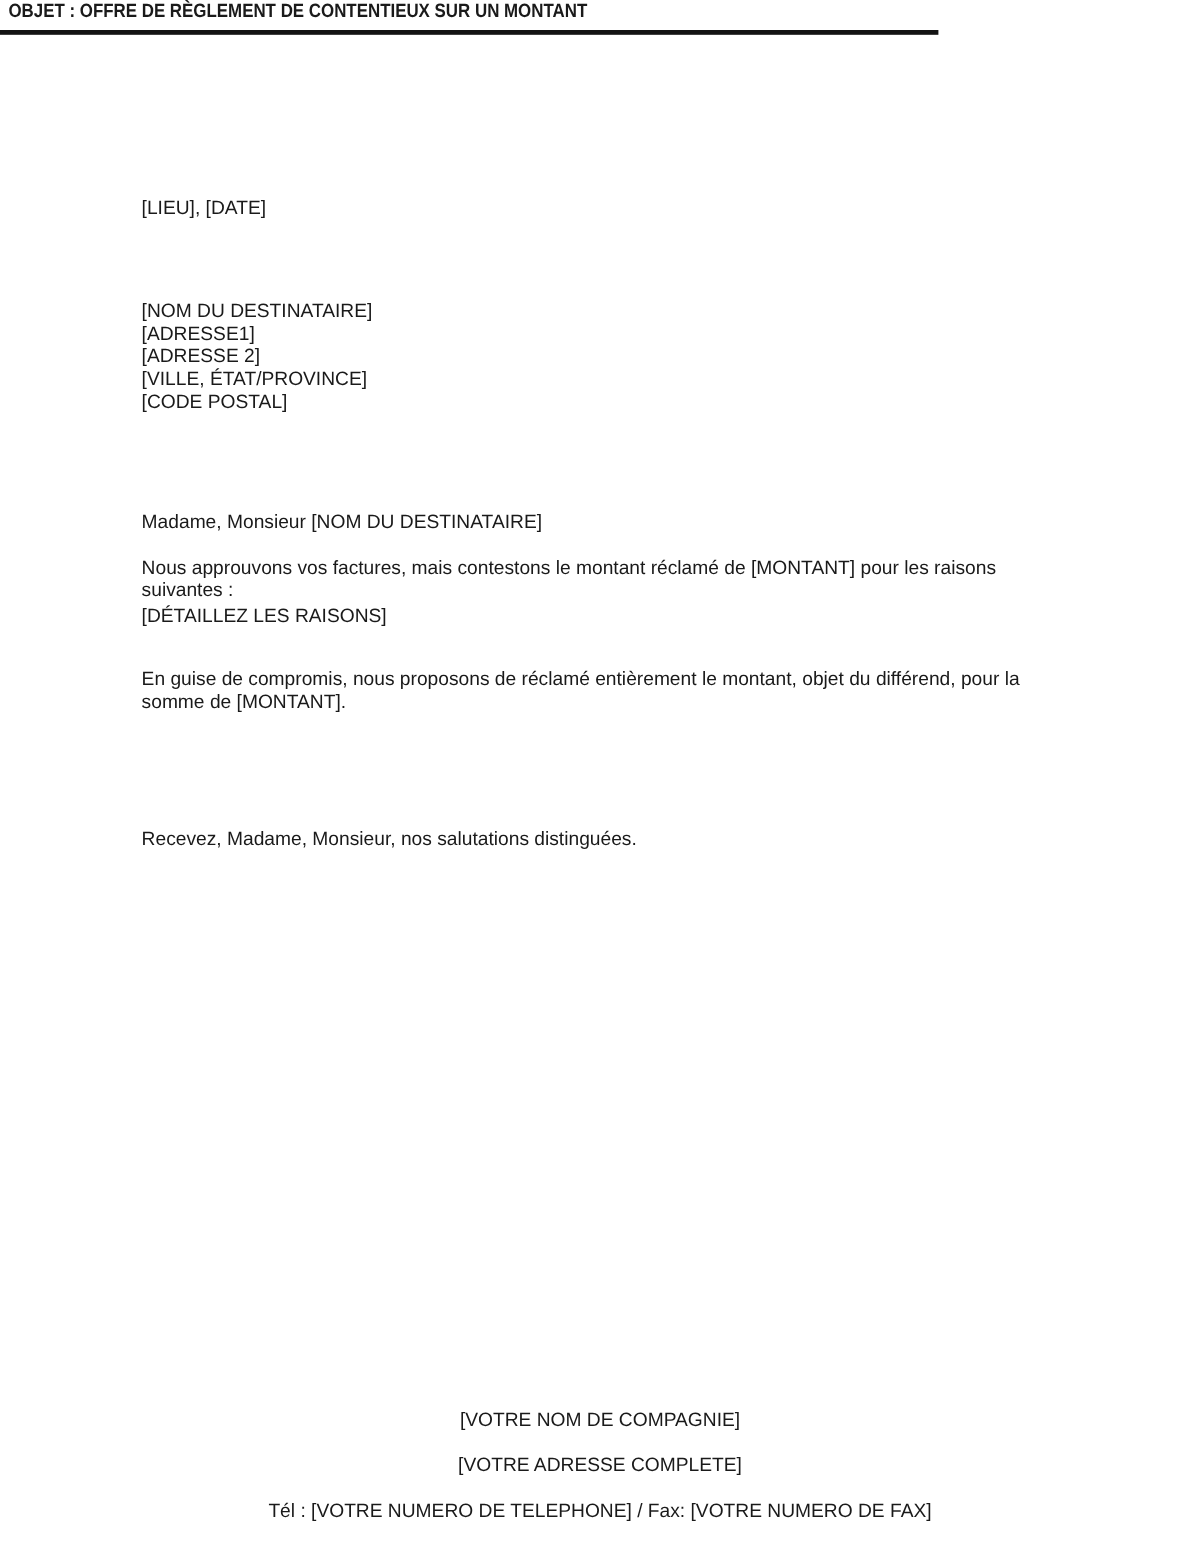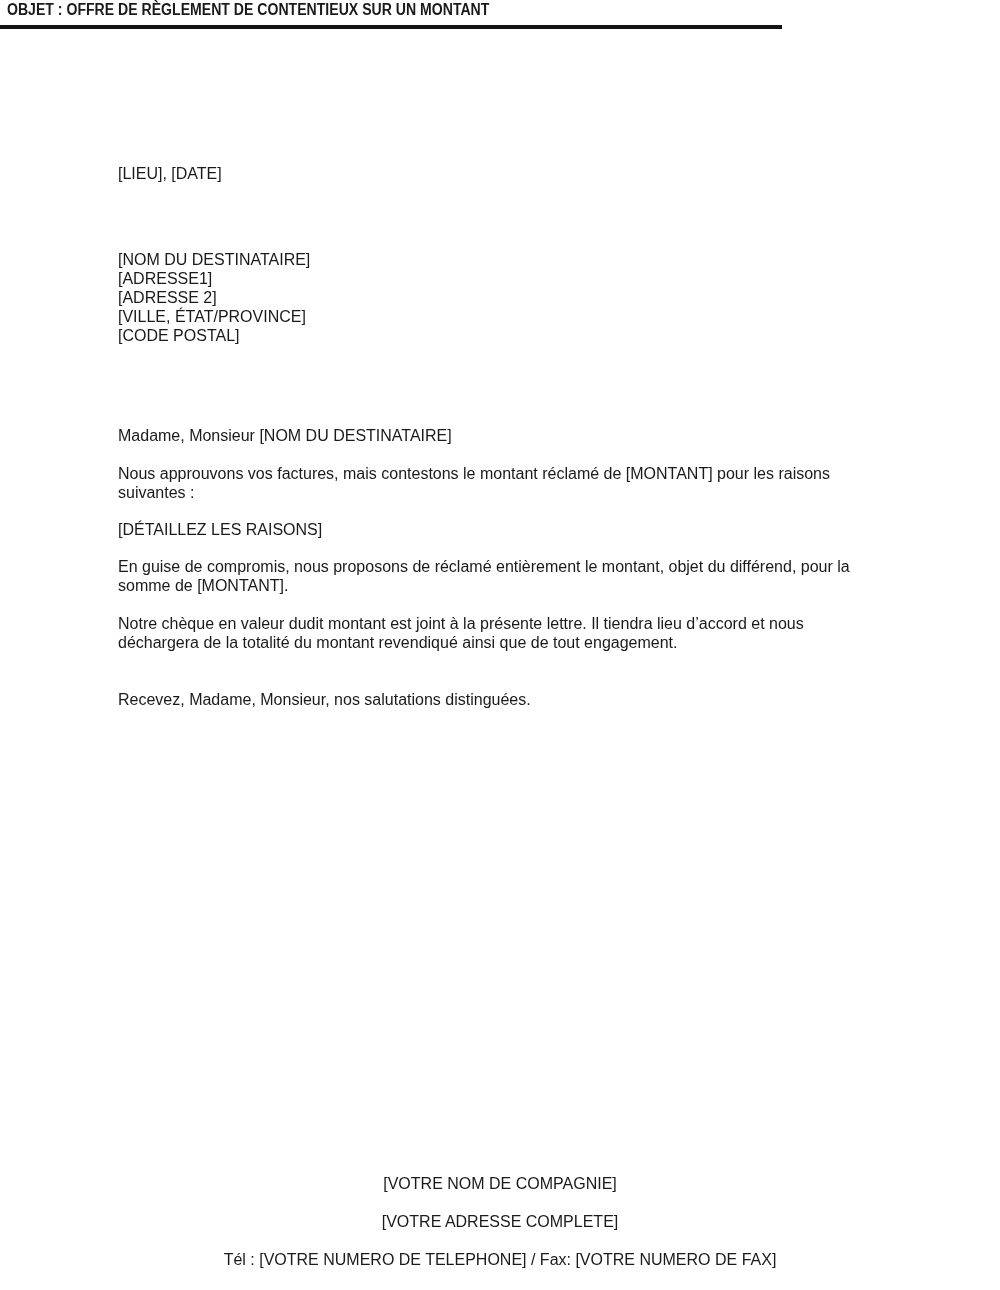--- a/index.html
+++ b/index.html
@@ -41,21 +41,21 @@
     white-space: nowrap;
   }
   .subject-heading .condensed {
     display: inline-block;
     transform: scaleX(0.88);
     transform-origin: 0 50%;
     white-space: nowrap;
   }
   .salutation      { top: 426px; }
   .para-1          { top: 464px; }
-  .para-2          { top: 520px; }
+  .para-2          { top: 504px; }
   .para-3          { top: 557px; }
   .para-4          { top: 614px; }
   .closing         { top: 690px; }
   .signature-block { top: 782px; }
   .footer {
     position: absolute;
     left: 0;
     right: 0;
     top: 1155px;
     text-align: center;
@@ -83,22 +83,20 @@
   <p class="block salutation">Madame, Monsieur [NOM DU DESTINATAIRE]</p>
 
   <p class="block para-1">Nous approuvons vos factures, mais contestons le montant réclamé de [MONTANT] pour les raisons
 suivantes :</p>
 
   <p class="block para-2">[DÉTAILLEZ LES RAISONS]</p>
 
   <p class="block para-3">En guise de compromis, nous proposons de réclamé entièrement le montant, objet du différend, pour la
 somme de [MONTANT].</p>
 
-  <p class="block para-4">Notre chèque en valeur dudit montant est joint à la présente lettre. Il tiendra lieu d’accord et nous
-déchargera de la totalité du montant revendiqué ainsi que de tout engagement.</p>
 
   <p class="block closing">Recevez, Madame, Monsieur, nos salutations distinguées.</p>
 
 
   <div class="footer">
     <span class="footer-line">[VOTRE NOM DE COMPAGNIE]</span>
     <span class="footer-line">[VOTRE ADRESSE COMPLETE]</span>
     <span class="footer-line">Tél : [VOTRE NUMERO DE TELEPHONE] / Fax: [VOTRE NUMERO DE FAX]</span>
     <span class="footer-line">
       

